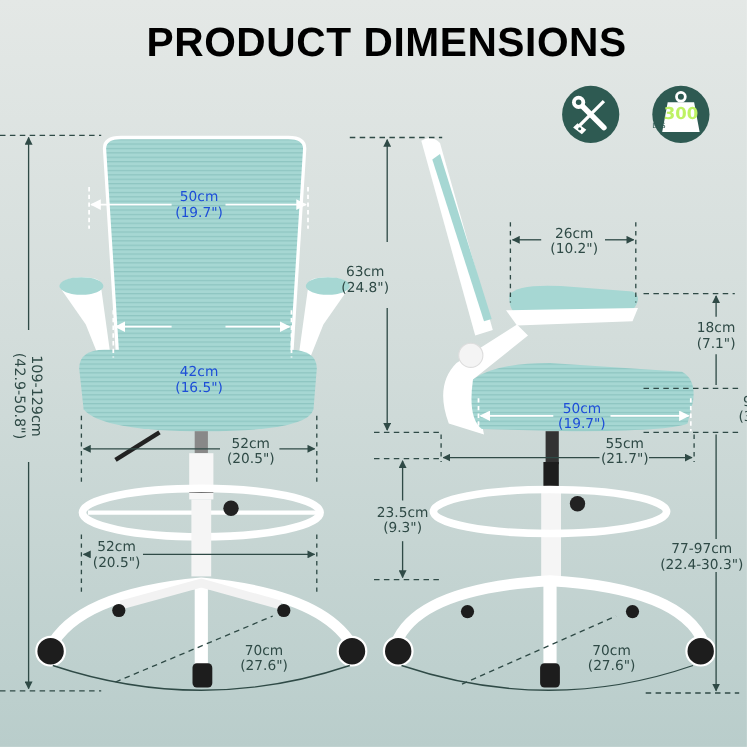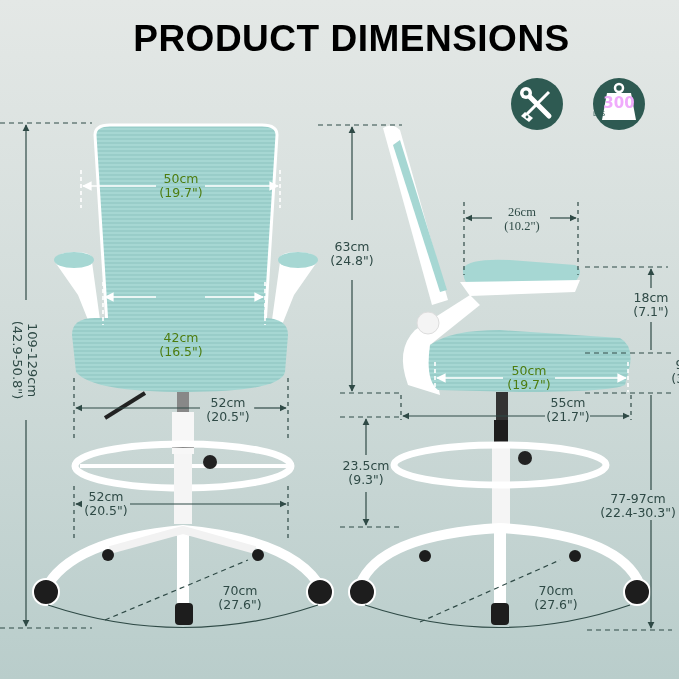--- a/index.html
+++ b/index.html
@@ -22,21 +22,21 @@
     width: 52px; height: 52px; border-radius: 50%; background: #2e5a52;
     margin: 0 auto; position: relative;
   }
   .badge .cap {
     margin-top: 6px; font-size: 12.5px; line-height: 15px; color: #222;
   }
   .dim {
     position: absolute; text-align: center; font-size: 12.5px; line-height: 14px;
     color: #2f4a46; white-space: nowrap;
   }
-  .dim.white { color: #4d7c0f; }
+  .dim.white { color: #1d4ed8; }
   .dim span { display: block; }
   svg.overlay { position: absolute; left: 0; top: 0; }
   .vlabel {
     position: absolute; transform: rotate(90deg); transform-origin: center center;
     font-size: 13px; line-height: 15px; text-align: center; white-space: nowrap; color: #2f4a46;
   }
 </style>
 </head>
 <body>
 
@@ -207,21 +207,21 @@
     </svg>
   </div>
 </div>
 
 <div class="badge" style="left:584px; top:78px;">
   <div class="circle">
     <svg width="52" height="52" viewBox="0 0 52 52" style="position:absolute;left:0;top:0;">
       <circle cx="26" cy="10" r="4" fill="none" stroke="#fff" stroke-width="2.5"></circle>
       <path d="M14,15 L38,15 L43,42 L9,42 Z" fill="#fff"></path>
     </svg>
-    <div style="position:absolute; top:18px; width:52px; text-align:center; font-weight:bold; font-size:15px; line-height:15px; color:#f0abfc;">300</div>
+    <div style="position:absolute; top:18px; width:52px; text-align:center; font-weight:bold; font-size:15px; line-height:15px; color:#bef264;">300</div>
     <div style="position:absolute; top:33px; width:52px; text-align:left; font-size:6.5px; line-height:7px; color:#2e5a52;">LBS</div>
   </div>
 </div>
 
 <div class="vlabel" style="left:-35px; top:345px; width:120px;">
   <div>109-129cm</div>
   <div>(42.9-50.8")</div>
 </div>
 
 <div class="dim white" style="left:156px; top:172px; width:50px;">
@@ -242,26 +242,26 @@
 <div class="dim" style="left:78px; top:490px; width:56px;">
   <span>52cm</span>
   <span>(20.5")</span>
 </div>
 
 <div class="dim" style="left:212px; top:584px; width:56px;">
   <span>70cm</span>
   <span>(27.6")</span>
 </div>
 
-<div class="dim" style="left:324px; top:240px; width:56px;">
+<div class="dim" style="left:304px; top:240px; width:56px;">
   <span>63cm</span>
   <span>(24.8")</span>
 </div>
 
-<div class="dim" style="left:494px; top:205px; width:56px;font-family:Liberation Serif, serif;">
+<div class="dim" style="left:494px; top:205px; width:56px;">
   <span>26cm</span>
   <span>(10.2")</span>
 </div>
 
 <div class="dim" style="left:628px; top:291px; width:46px;">
   <span>18cm</span>
   <span>(7.1")</span>
 </div>
 
 <div class="dim" style="left:668px; top:358px; width:42px;">

